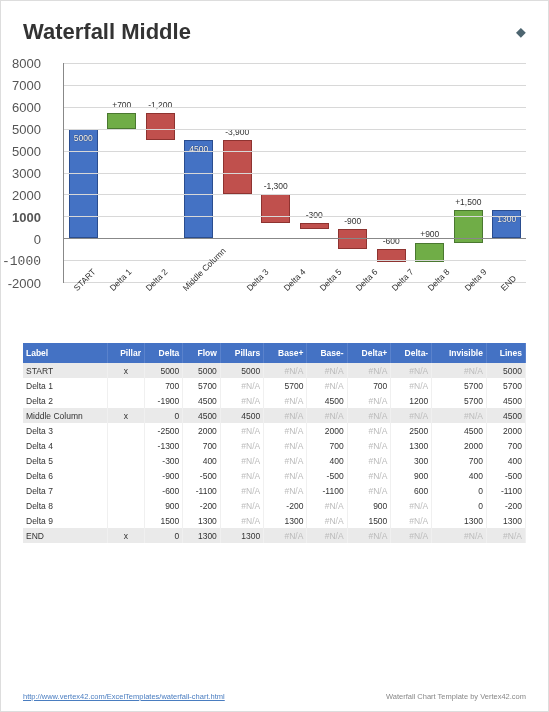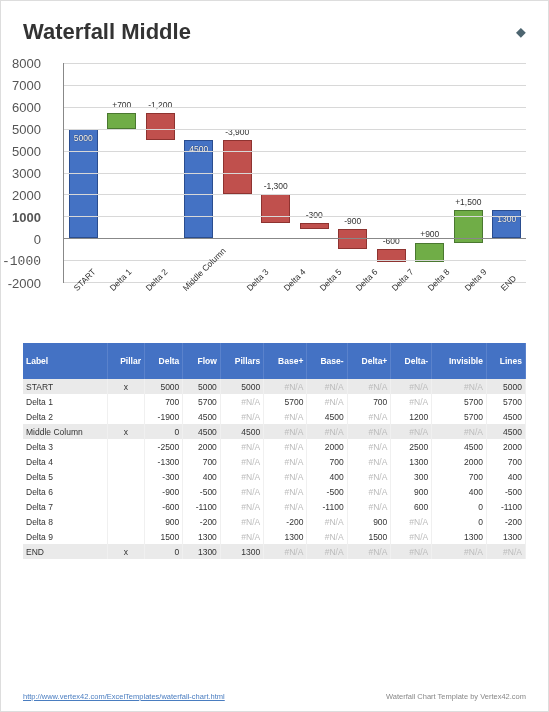--- a/index.html
+++ b/index.html
@@ -30,21 +30,21 @@
   .bar.blue { background: #4472c4; border: 1px solid #2a4d8f; }
   .bar.green { background: #70ad47; border: 1px solid #4a7830; }
   .bar.red { background: #c0504d; border: 1px solid #8e3330; }
   .bar-label { position: absolute; left: 50%; transform: translateX(-50%); font-size: 8.5px; white-space: nowrap; }
   .bar-label.above { }
   .bar-label.inpos { color: #fff; text-shadow: 0 0 1px #000; }
   .x-labels { position: absolute; left: 40px; right: 0; bottom: 0; height: 30px; display: flex; }
   .x-lbl { flex: 1; font-size: 8.5px; text-align: left; transform: rotate(-45deg) translate(-4px, 8px); transform-origin: top left; white-space: nowrap; padding-left: 8px; }
   
   .tbl { width: 100%; border-collapse: collapse; font-size: 8.5px; margin-top: 14px; }
-  .tbl th { background: #4472c4; color: #fff; font-weight: bold; padding: 13px 3px; text-align: right; border-right: 1px solid #5a82cc; }
+  .tbl th { background: #4472c4; color: #fff; font-weight: bold; padding: 5px 3px; text-align: right; border-right: 1px solid #5a82cc; }
   .tbl th:first-child { text-align: left; }
   .tbl td { padding: 2.5px 3px; text-align: right; border-right: 1px solid #f0f0f0; }
   .tbl td:first-child { text-align: left; }
   .tbl td:nth-child(2) { text-align: center; }
   .tbl tr.row-shade td { background: #eaeaea; }
   .tbl td.na { color: #bbb; }
   .footer { position: absolute; bottom: 10px; left: 22px; right: 22px; display: flex; justify-content: space-between; font-size: 7.5px; color: #888; }
   .footer a { color: #4a7dc0; text-decoration: underline; }
 </style>
 </head>

